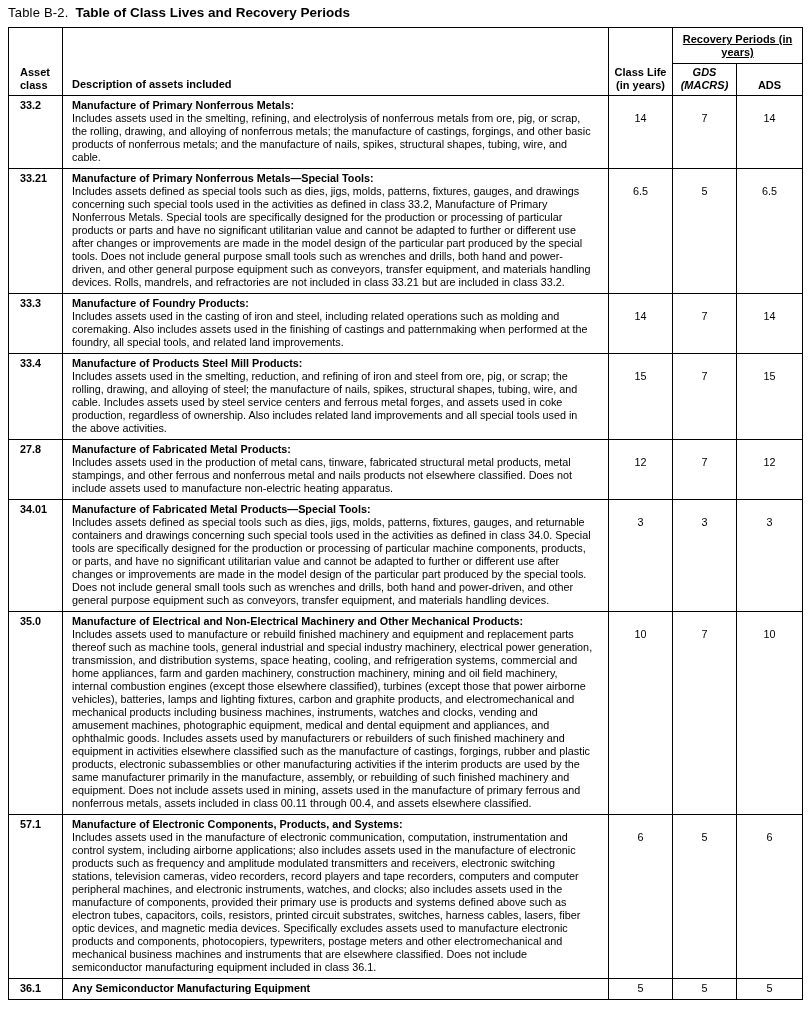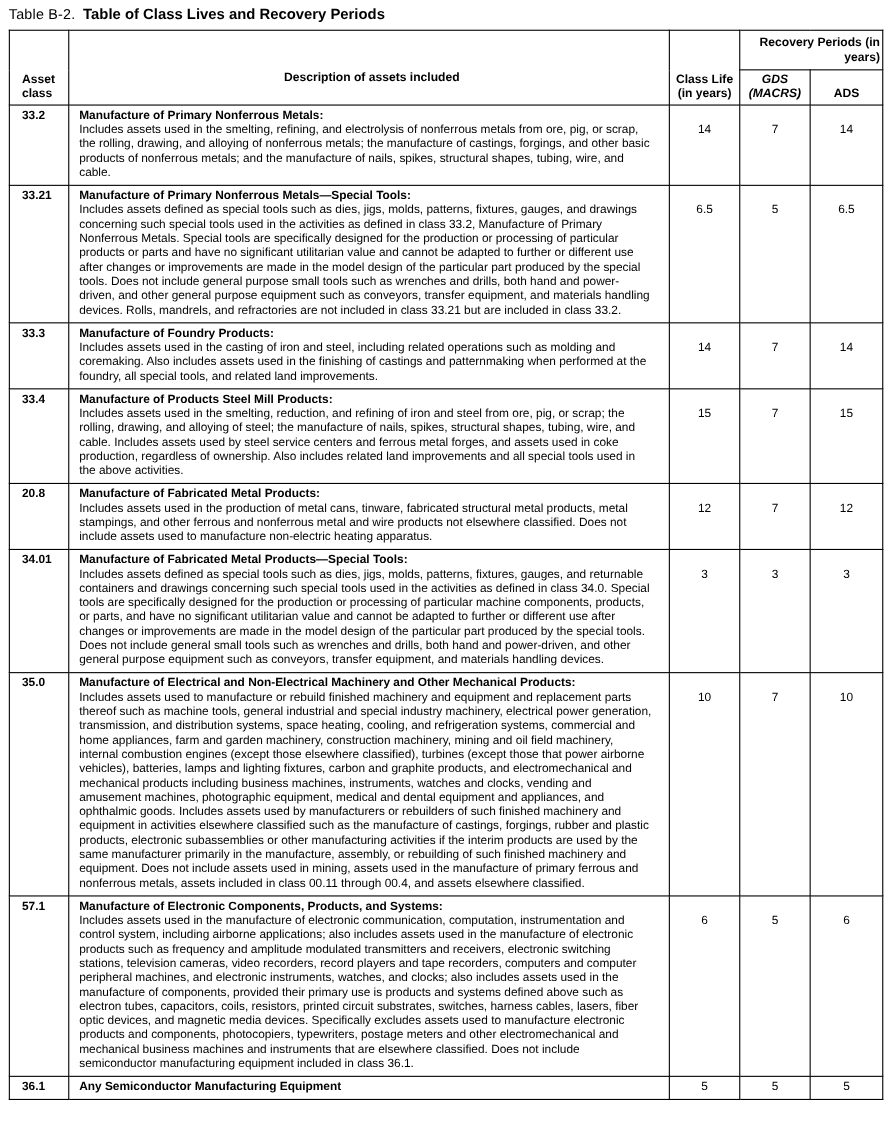--- a/index.html
+++ b/index.html
@@ -47,34 +47,35 @@
     font-weight: bold;
     line-height: 13px;
     background: #ffffff;
   }
   .th-asset {
     text-align: left;
     vertical-align: bottom;
     padding: 2px 2px 3px 11px;
   }
   .th-desc {
-    text-align: center;
-    vertical-align: bottom;
-    padding: 2px 4px 17px 9px;
+    text-align: left;
+    vertical-align: bottom;
+    padding: 2px 4px 4px 9px;
   }
   .th-classlife {
     text-align: center;
     vertical-align: bottom;
     padding: 2px 1px 3px 1px;
   }
   .th-recovery {
-    text-align: right;
+    text-align: center;
     vertical-align: bottom;
     height: 36px;
     padding: 3px 2px 4px 2px;
+    text-decoration: underline;
   }
   .th-gds {
     text-align: center;
     vertical-align: bottom;
     height: 30px;
     padding: 2px 1px 3px 1px;
     font-style: italic;
   }
   .th-ads {
     text-align: center;
@@ -174,24 +175,24 @@
     <td class="td-asset"><span>33.4</span></td>
     <td class="td-desc">
       <span class="desc-title">Manufacture of Products Steel Mill Products:</span>
       <span class="desc-body">Includes assets used in the smelting, reduction, and refining of iron and steel from ore, pig, or scrap; the rolling, drawing, and alloying of steel; the manufacture of nails, spikes, structural shapes, tubing, wire, and cable. Includes assets used by steel service centers and ferrous metal forges, and assets used in coke production, regardless of ownership. Also includes related land improvements and all special tools used in the above activities.</span>
     </td>
     <td class="td-num">15</td>
     <td class="td-num">7</td>
     <td class="td-num">15</td>
   </tr>
         <tr>
-    <td class="td-asset"><span>20.8</span></td>
+    <td class="td-asset"><span>27.8</span></td>
     <td class="td-desc">
       <span class="desc-title">Manufacture of Fabricated Metal Products:</span>
-      <span class="desc-body">Includes assets used in the production of metal cans, tinware, fabricated structural metal products, metal stampings, and other ferrous and nonferrous metal and wire products not elsewhere classified. Does not include assets used to manufacture non-electric heating apparatus.</span>
+      <span class="desc-body">Includes assets used in the production of metal cans, tinware, fabricated structural metal products, metal stampings, and other ferrous and nonferrous metal and nails products not elsewhere classified. Does not include assets used to manufacture non-electric heating apparatus.</span>
     </td>
     <td class="td-num">12</td>
     <td class="td-num">7</td>
     <td class="td-num">12</td>
   </tr>
         <tr>
     <td class="td-asset"><span>34.01</span></td>
     <td class="td-desc">
       <span class="desc-title">Manufacture of Fabricated Metal Products—Special Tools:</span>
       <span class="desc-body">Includes assets defined as special tools such as dies, jigs, molds, patterns, fixtures, gauges, and returnable containers and drawings concerning such special tools used in the activities as defined in class 34.0. Special tools are specifically designed for the production or processing of particular machine components, products, or parts, and have no significant utilitarian value and cannot be adapted to further or different use after changes or improvements are made in the model design of the particular part produced by the special tools. Does not include general small tools such as wrenches and drills, both hand and power-driven, and other general purpose equipment such as conveyors, transfer equipment, and materials handling devices.</span>

